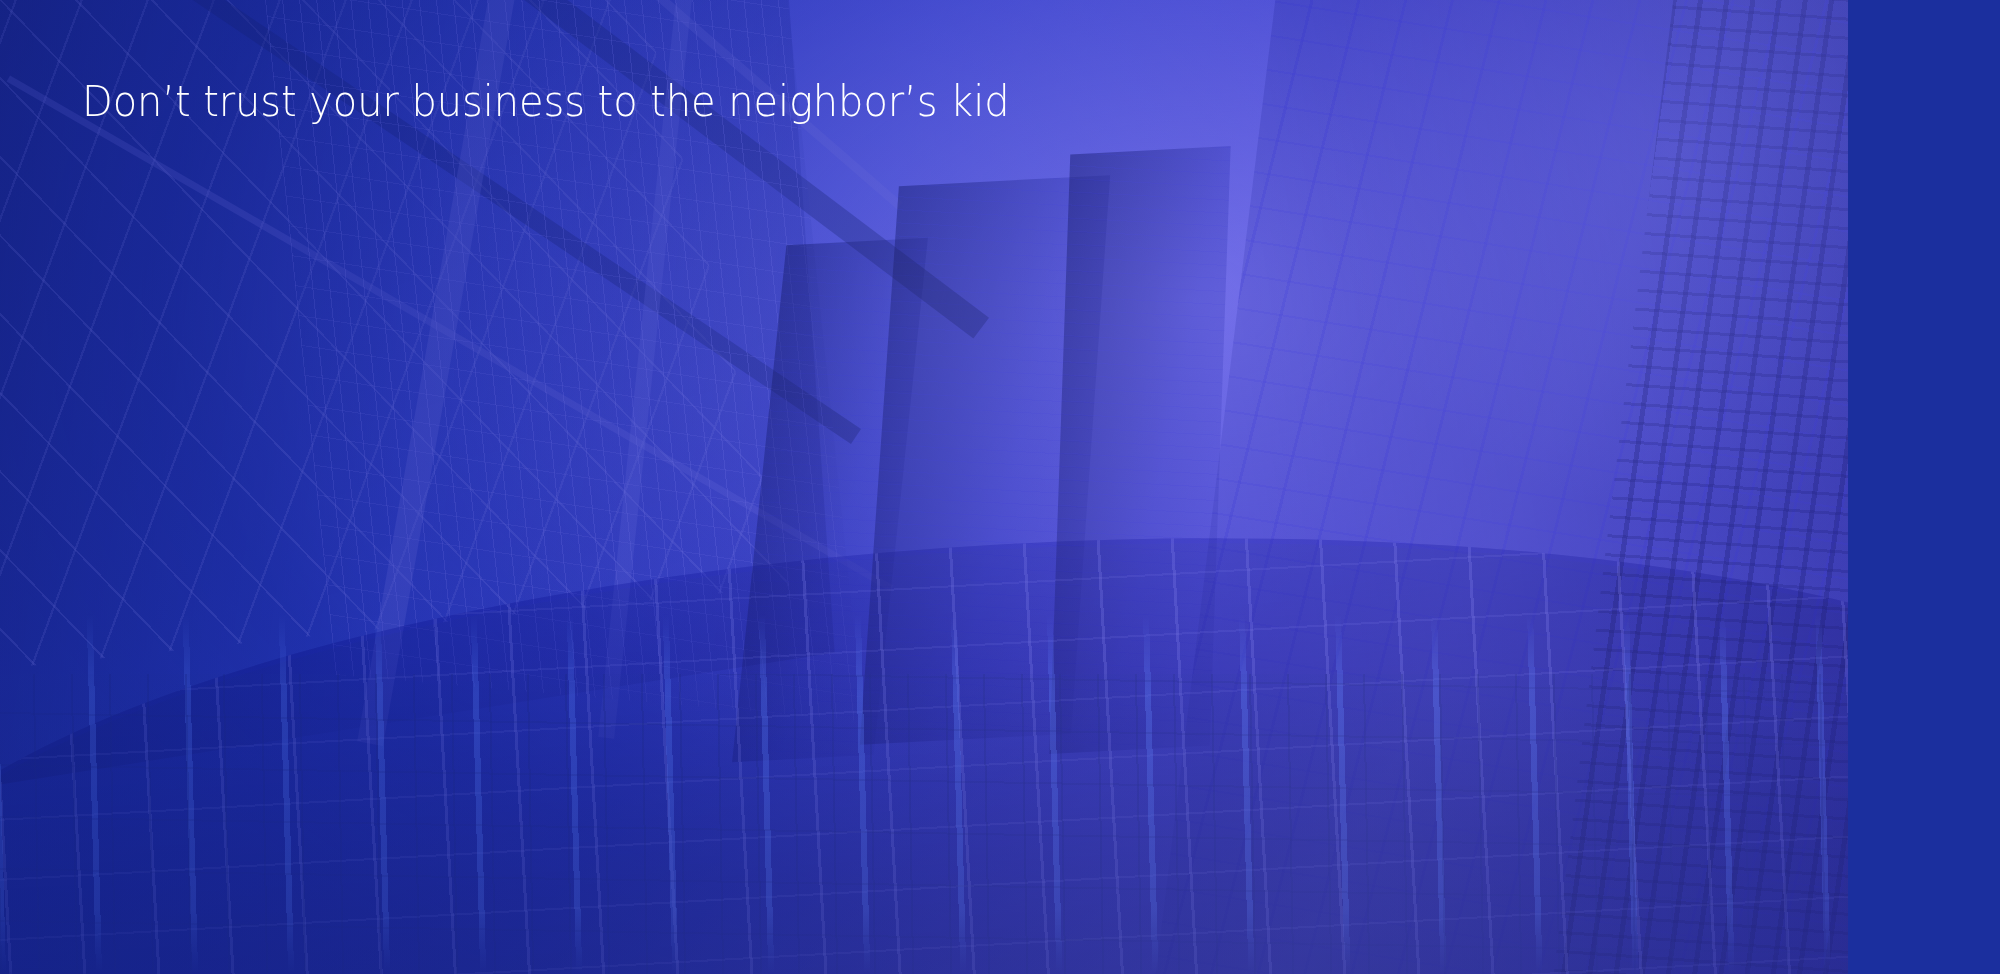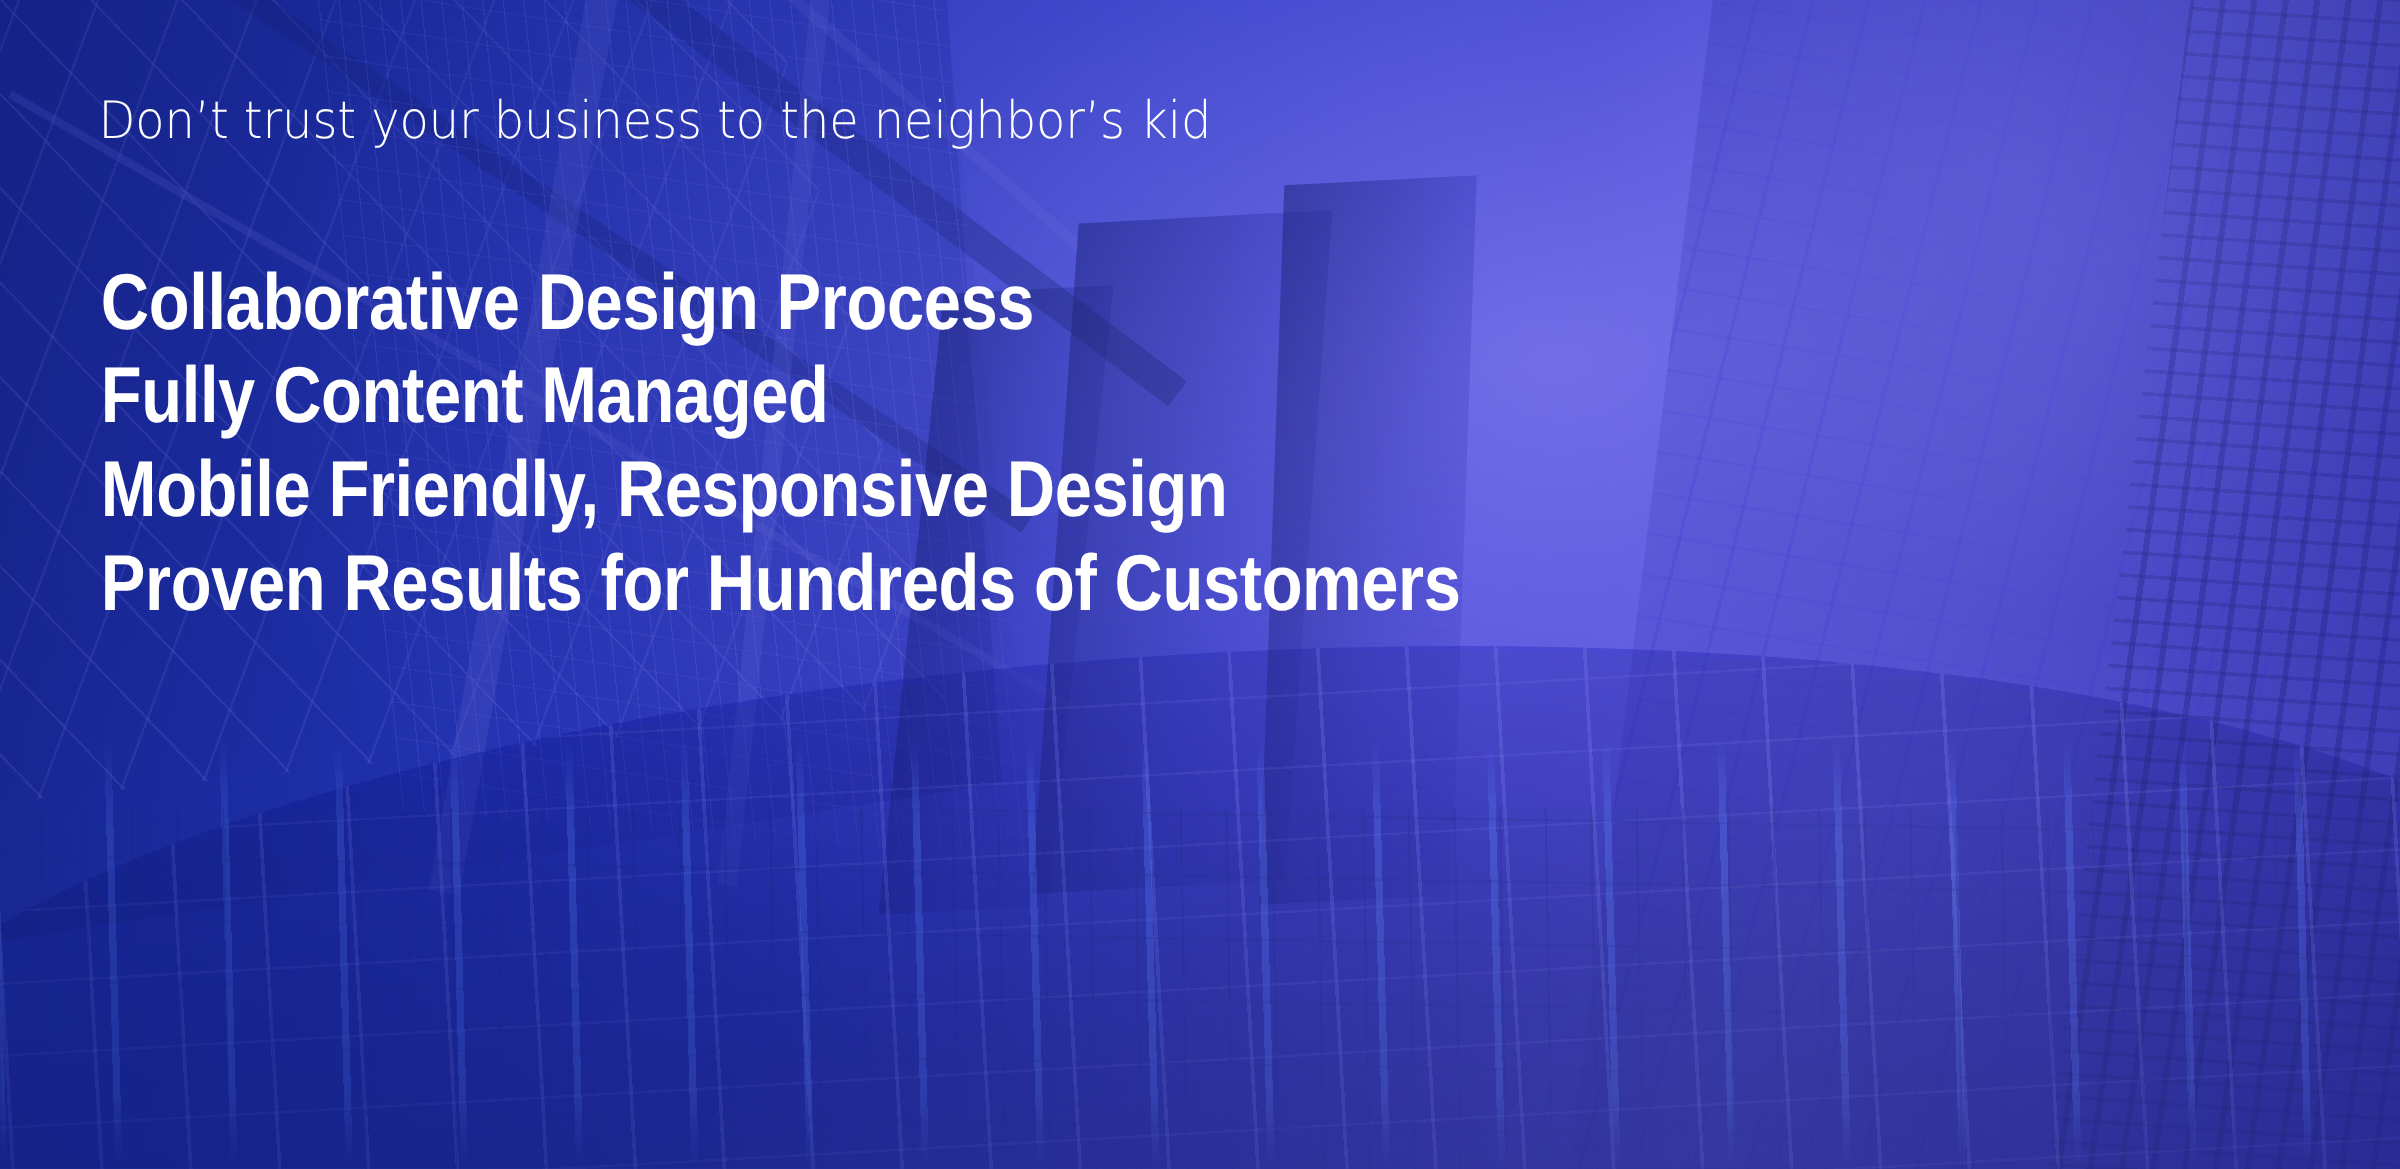--- a/index.html
+++ b/index.html
@@ -9,21 +9,21 @@
     background: #1b2f9e;
   }
   body {
     font-family: "Liberation Sans", sans-serif;
     -webkit-font-smoothing: antialiased;
   }
 
   
   #hero {
     position: relative;
-    width: 2000px;
+    width: 1848px;
     height: 974px;
     overflow: hidden;
     background: #2338b0;
   }
 
   
   .photo {
     position: absolute;
     inset: 0;
     overflow: hidden;
@@ -256,21 +256,15 @@
     <div class="glazing"></div>
 
     <div class="bloom"></div>
     <div class="grade"></div>
   </div>
 
   <div class="content">
 
     <div class="tagline">Don’t trust your business to the neighbor’s kid</div>
 
-    <div class="headline">
-      <div class="headline-line">Collaborative Design Process</div>
-      <div class="headline-line">Fully Content Managed</div>
-      <div class="headline-line">Mobile Friendly, Responsive Design</div>
-      <div class="headline-line">Proven Results for Hundreds of Customers</div>
-    </div>
 
   </div>
 </div>
 
 </body></html>

